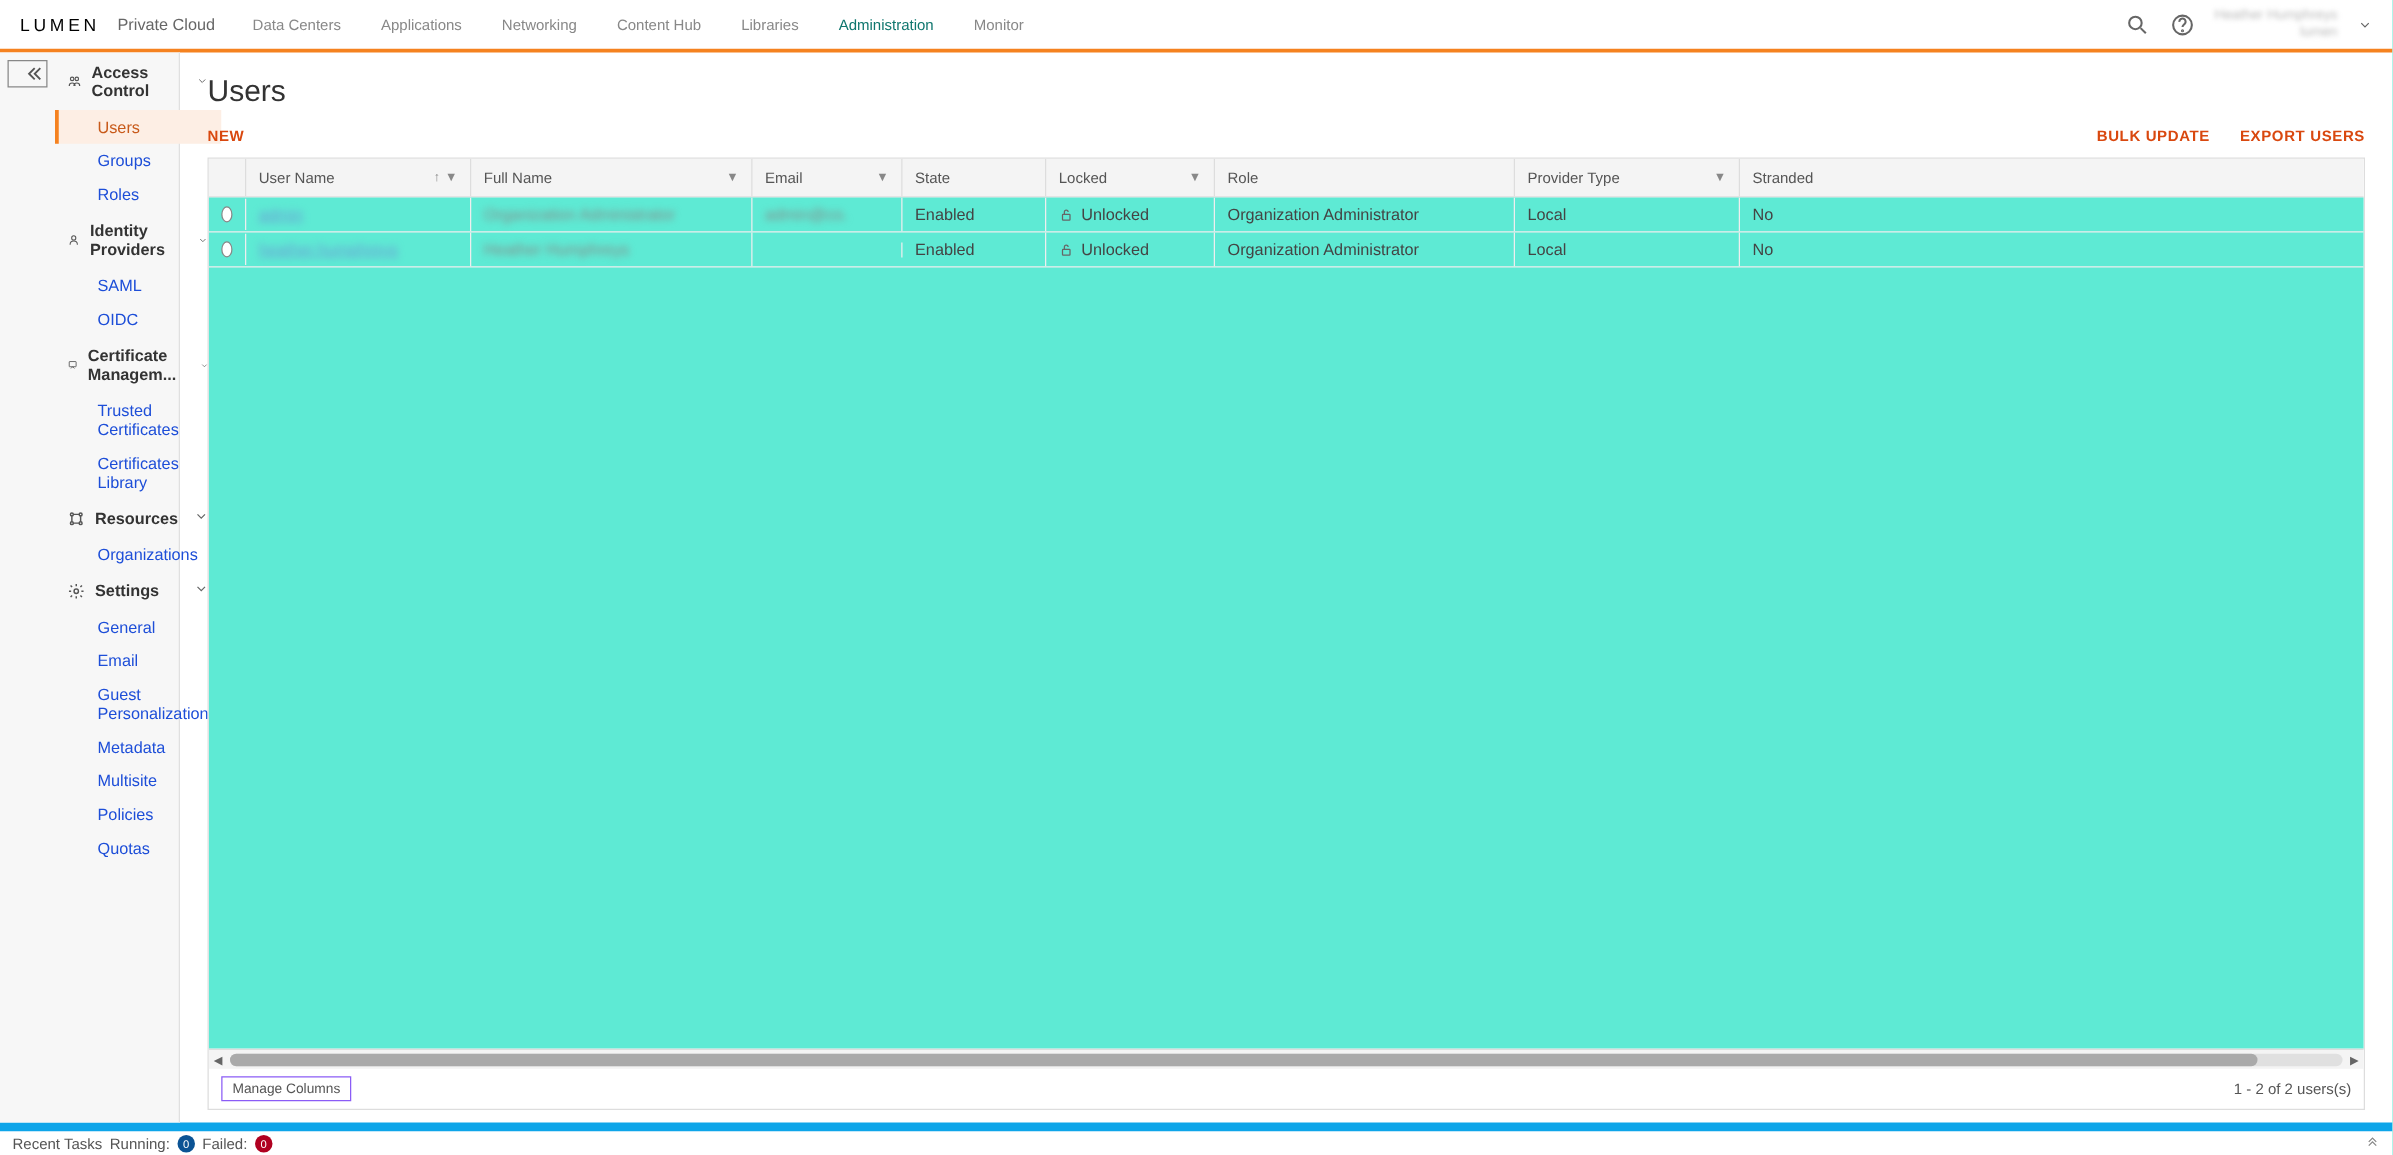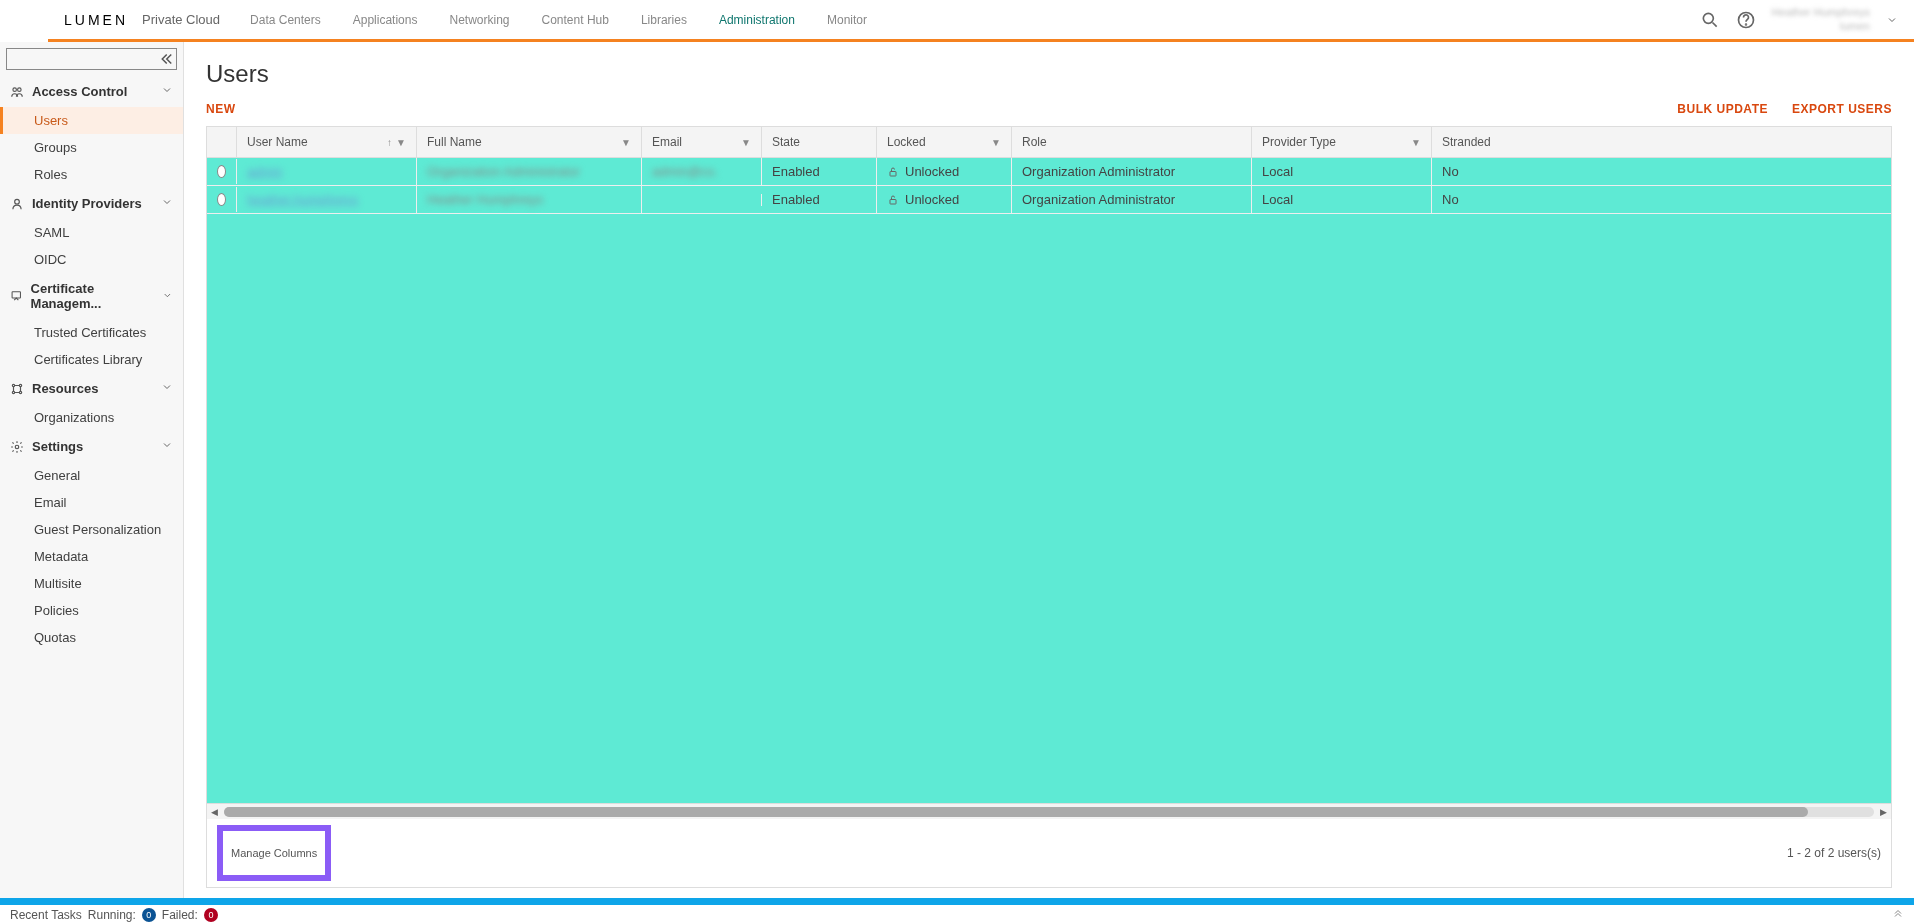--- a/index.html
+++ b/index.html
@@ -1,43 +1,43 @@
 <!DOCTYPE html>
 <html><head>
 <meta charset="utf-8">
 <style>
   * { box-sizing: border-box; margin: 0; padding: 0; }
   body { font-family: -apple-system, BlinkMacSystemFont, "Segoe UI", Arial, sans-serif; font-size: 13px; color: #333; background: #fff; overflow: hidden; }
   
   
-  .topbar { height: 42px; display: flex; align-items: center; border-bottom: 3px solid #f58220; padding: 0 16px; margin-left: 48px; }
+  .topbar { height: 42px; display: flex; align-items: center; border-bottom: 3px solid #f58220; padding: 0 16px; }
   .logo-block { display: flex; align-items: center; gap: 14px; margin-right: 30px; }
   .logo-text { font-weight: 400; letter-spacing: 3px; font-size: 14px; color: #000; }
   .logo-sub { color: #666; font-size: 13px; }
   .topnav { display: flex; gap: 32px; flex: 1; }
   .topnav-item { color: #888; font-size: 12px; cursor: pointer; padding: 12px 0; }
   .topnav-item.active { color: #0f766e; }
   .topbar-right { display: flex; align-items: center; gap: 16px; margin-left: auto; }
   .icon-btn { width: 20px; height: 20px; display: flex; align-items: center; justify-content: center; cursor: pointer; color: #666; }
   .user-info { color: #bbb; font-size: 11px; text-align: right; line-height: 1.2; filter: blur(2px); }
   
   
   .main-layout { display: flex; height: calc(100vh - 42px - 26px); }
   
   
-  .sidebar { width: 184px; background: #f7f7f7; border-right: 1px solid #e0e0e0; display: flex; flex-direction: column; }
+  .sidebar { width: 144px; background: #f7f7f7; border-right: 1px solid #e0e0e0; display: flex; flex-direction: row; }
   .sidebar-search-wrap { padding: 6px; }
   .sidebar-search { position: relative; }
   .sidebar-search input { width: 100%; height: 22px; border: 1px solid #888; padding: 2px 24px 2px 6px; font-size: 12px; background: #f7f7f7; }
   .collapse-btn { position: absolute; right: 2px; top: 2px; width: 18px; height: 18px; display: flex; align-items: center; justify-content: center; cursor: pointer; color: #555; }
   .side-group { }
   .side-group-header { display: flex; align-items: center; padding: 8px 10px; font-size: 13px; color: #333; cursor: pointer; gap: 8px; font-weight: 600; }
   .side-group-header .chev { margin-left: auto; color: #666; }
   .side-group-icon { width: 14px; height: 14px; display: inline-flex; align-items: center; justify-content: center; color: #555; }
-  .side-item { padding: 6px 10px 6px 34px; font-size: 13px; color: #404040; cursor: pointer; }
+  .side-item { padding: 6px 10px 6px 34px; font-size: 13px; color: #1d4ed8; cursor: pointer; }
   .side-item.active { background: #fdeee4; color: #c85a1a; border-left: 3px solid #f58220; padding-left: 31px; }
   
   
   .content { flex: 1; padding: 18px 22px 10px 22px; display: flex; flex-direction: column; overflow: hidden; }
   .page-title { font-size: 24px; font-weight: 300; color: #333; margin-bottom: 14px; }
   .toolbar { display: flex; align-items: center; margin-bottom: 10px; }
   .toolbar .new-btn { color: #d9480f; font-size: 12px; font-weight: 600; letter-spacing: 0.5px; cursor: pointer; }
   .toolbar .spacer { flex: 1; }
   .toolbar .action-link { color: #d9480f; font-size: 12px; font-weight: 600; letter-spacing: 0.5px; cursor: pointer; margin-left: 24px; }
   
@@ -63,21 +63,21 @@
   .blur-text { filter: blur(3px); color: #6a9fd4; text-decoration: underline; cursor: pointer; }
   .blur-plain { filter: blur(3px); color: #888; }
   .lock-icon { width: 12px; height: 12px; display: inline-flex; color: #666; }
   
   
   .grid-scroll { height: 16px; background: #f4f4f4; display: flex; align-items: center; padding: 0 4px; border-top: 1px solid #ddd; }
   .grid-scroll .track { flex: 1; height: 10px; background: #e0e0e0; border-radius: 5px; margin: 0 6px; position: relative; }
   .grid-scroll .thumb { position: absolute; left: 0; top: 0; height: 10px; width: 96%; background: #aaa; border-radius: 5px; }
   .grid-scroll .arrow { font-size: 9px; color: #666; cursor: pointer; }
   .grid-footer { display: flex; align-items: center; padding: 6px 10px; font-size: 12px; color: #555; }
-  .manage-cols { border: 6px solid #8b5cf6; padding: 16px 8px; font-size: 11px; cursor: pointer; background: #fff; }
+  .manage-cols { border: 1px solid #8b5cf6; padding: 3px 8px; font-size: 11px; cursor: pointer; background: #fff; }
   .grid-footer .count { margin-left: auto; }
   
   
   .statusbar { height: 26px; border-top: 7px solid #0ea5e9; display: flex; align-items: center; padding: 0 10px; font-size: 12px; color: #555; gap: 6px; }
   .badge { display: inline-flex; align-items: center; justify-content: center; min-width: 14px; height: 14px; border-radius: 7px; color: #fff; font-size: 9px; padding: 0 4px; }
   .badge.blue { background: #0b5394; }
   .badge.red { background: #b00020; }
   .statusbar .expand { margin-left: auto; cursor: pointer; color: #888; }
   
   svg { width: 100%; height: 100%; }

